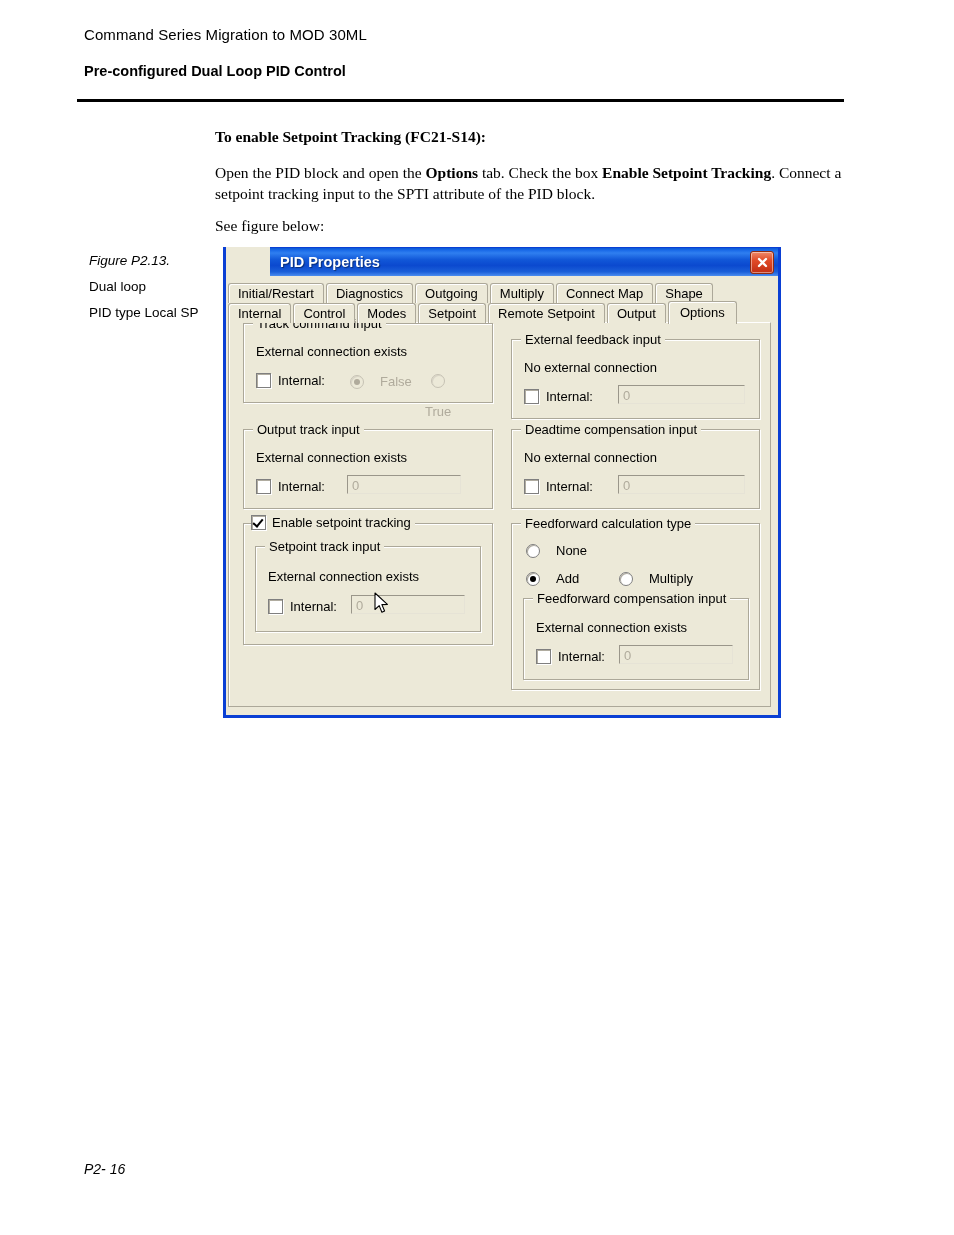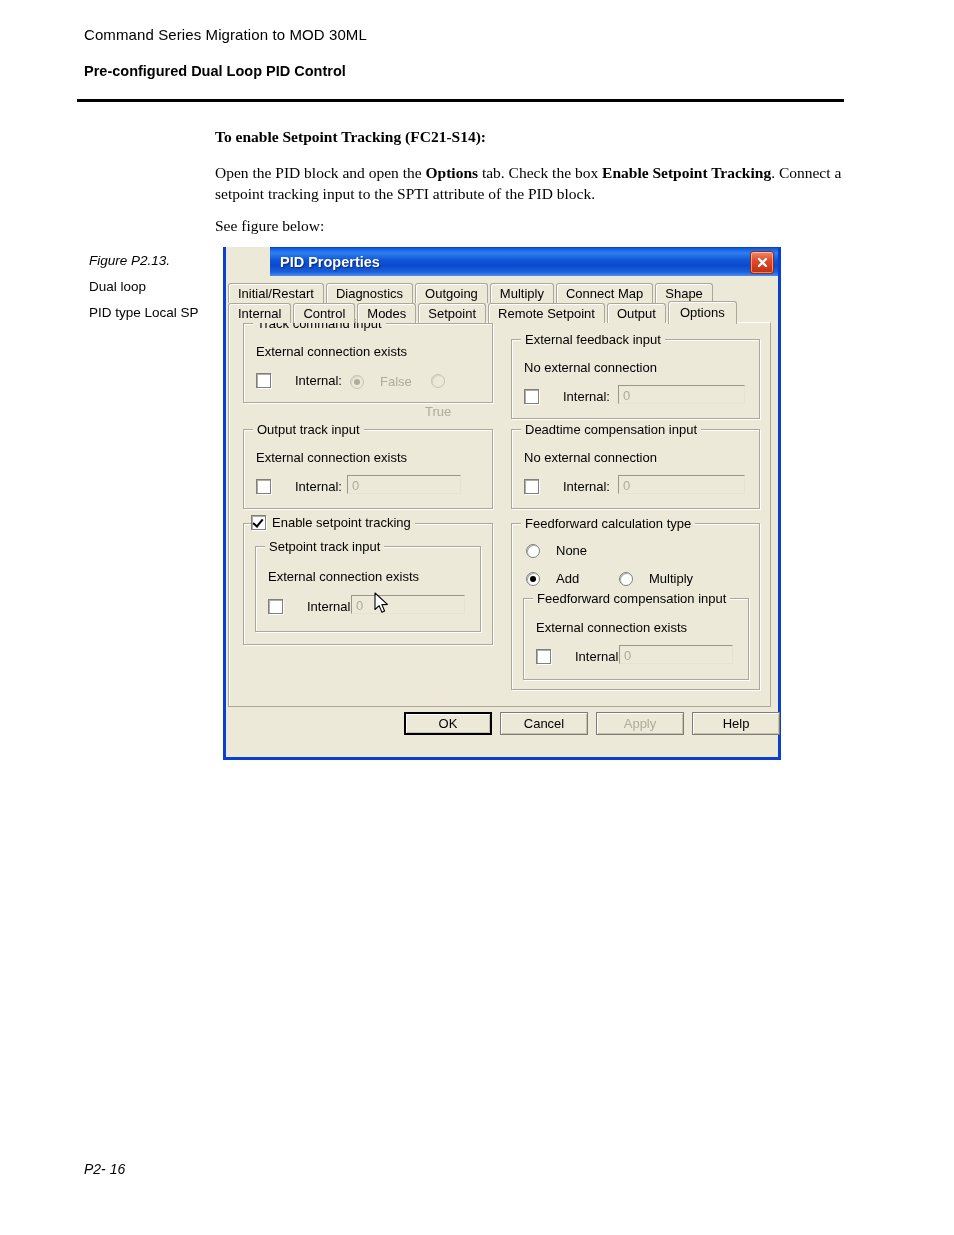--- a/index.html
+++ b/index.html
@@ -221,21 +221,21 @@
     left: 3px; top: 1px;
     width: 4px; height: 8px;
     border: solid #000;
     border-width: 0 2px 2px 0;
     transform: rotate(40deg);
   }
   .cb-row {
     position: absolute;
     display: flex;
     align-items: center;
-    gap: 24px;
+    gap: 7px;
     font-size: 13px;
     white-space: nowrap;
   }
   .field {
     position: absolute;
     height: 19px;
     background: #ece9d8;
     border: 1px solid #9a968a;
     border-right-color: #e6e3d6;
     border-bottom-color: #e6e3d6;
@@ -455,26 +455,20 @@
               <span class="cb"></span>
               <span>Internal:</span>
             </div>
             <div class="field" style="left:95px; top:46px; width:114px;">0</div>
           </div>
         </div>
 
       </div>
     </div>
 
-    <div class="btnbar" style="position:relative; height:34px; margin-top:8px;">
-      <div class="btn default" style="left:176px; top:3px; width:88px;">OK</div>
-      <div class="btn" style="left:272px; top:3px; width:88px;">Cancel</div>
-      <div class="btn disabled-btn" style="left:368px; top:3px; width:88px;">Apply</div>
-      <div class="btn" style="left:464px; top:3px; width:88px;">Help</div>
-    </div>
 
   </div>
 </div>
 
 <div class="cursor">
   <svg width="16" height="24" viewBox="0 0 16 24">
     <path d="M1 1 L1 17.5 L5.2 13.6 L7.9 20.2 L10.6 19.0 L7.9 12.6 L13.4 12.4 Z" fill="#ffffff" stroke="#000000" stroke-width="1.1" stroke-linejoin="round"></path>
   </svg>
 </div>
 

